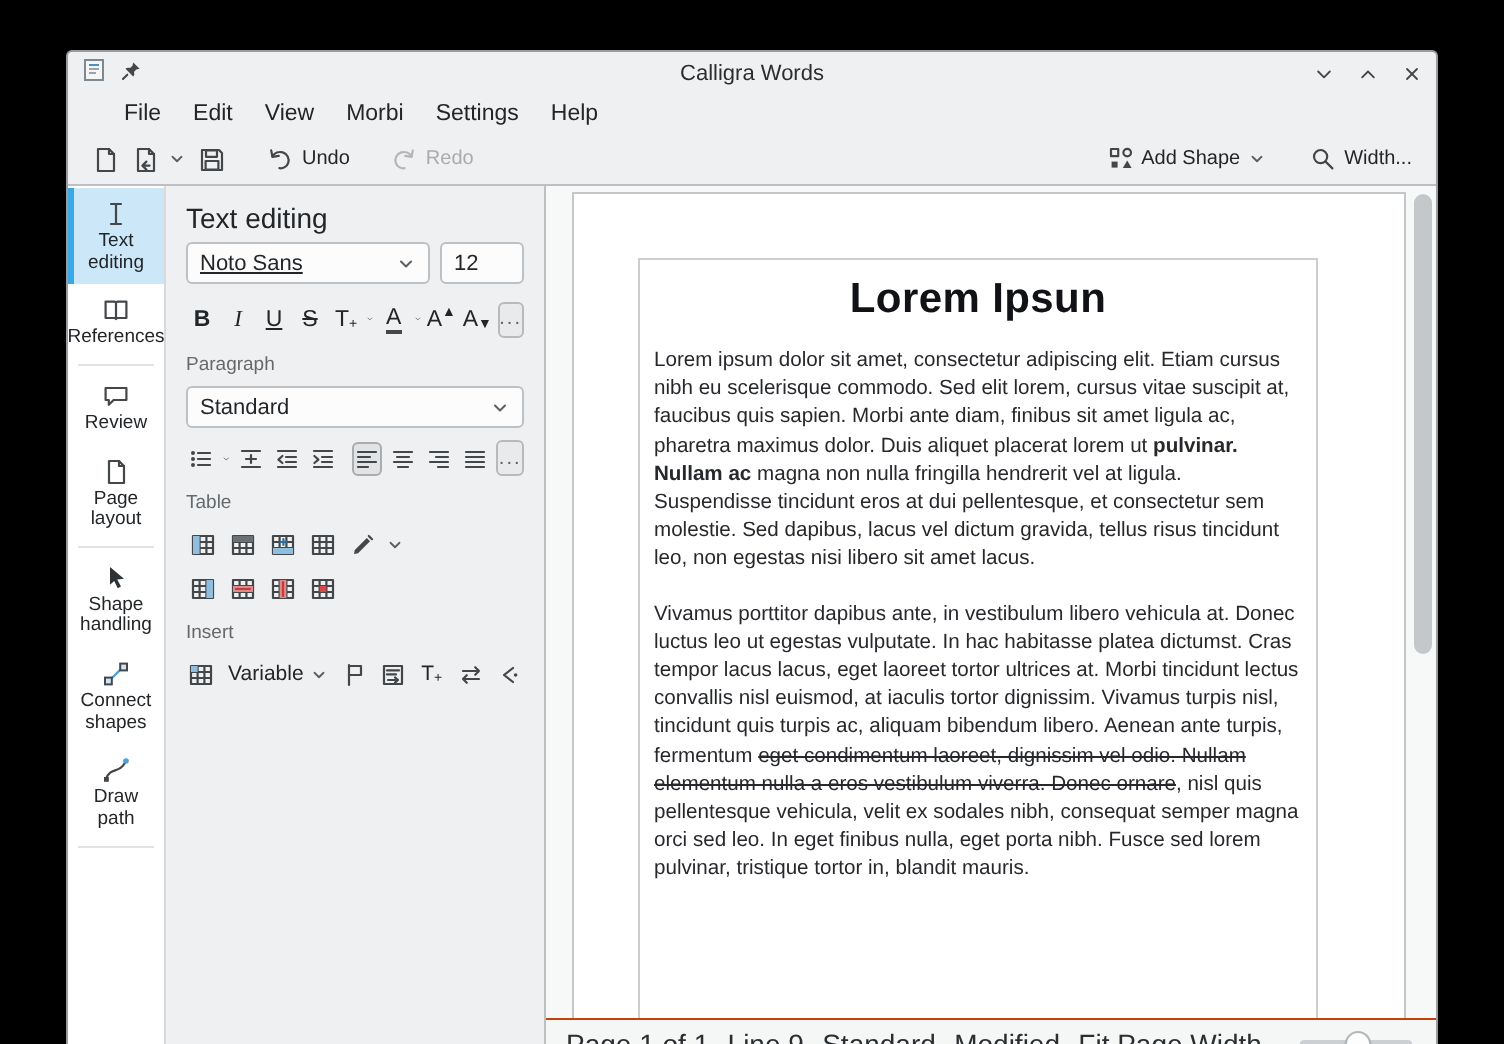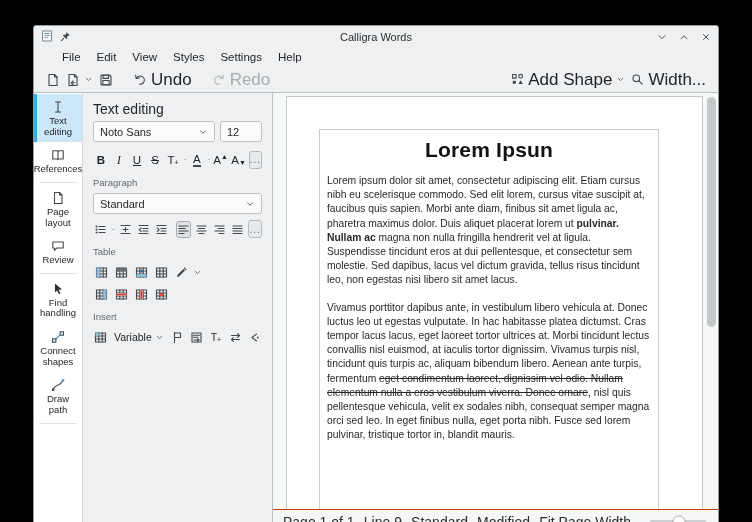--- a/index.html
+++ b/index.html
@@ -16,47 +16,47 @@
   .titlebar-title { position:absolute; left:0; right:0; text-align:center; font-size:11px; color:#2b2e30; }
   .titlebar-controls { margin-left:auto; display:flex; align-items:center; gap:12px; z-index:2; }
   .titlebar-controls svg { display:block; }
 
   
   .menubar { height:20px; display:flex; align-items:center; padding:0 20px; flex:0 0 auto; }
   .menu-item { padding:2px 8px; font-size:11.5px; color:#232629; border-radius:2px; cursor:default; }
 
   
   .toolbar { height:25px; display:flex; align-items:center; padding:0 9px; flex:0 0 auto; }
-  .tbtn { display:flex; align-items:center; gap:4px; padding:2px 3px; border-radius:3px; font-size:17px; }
+  .tbtn { display:flex; align-items:center; gap:4px; padding:2px 3px; border-radius:3px; font-size:10px; }
   .tbtn svg { display:block; }
   .tbtn.disabled { color:#a9acae; }
   .tbtn.disabled svg { stroke:#b4b7b9; }
   .tb-sep { width:14px; }
-  .toolbar-right { margin-left:auto; display:flex; align-items:center; }
+  .toolbar-right { margin-left:auto; display:flex; align-items:center; gap:16px; }
 
   
   .main { flex:1; display:flex; border-top:1px solid #bcc0c2; min-height:0; }
 
   
   .tool-strip { width:49px; background:#ffffff; border-right:1px solid #d7d9db; display:flex; flex-direction:column; padding-top:1px; flex:0 0 auto; }
   .tool-item { display:flex; flex-direction:column; align-items:center; gap:2px; padding:6px 1px 5px;
                font-size:9.5px; line-height:1.12; text-align:center; color:#232629; border-left:3px solid transparent; border-right:3px solid transparent; }
   .tool-item svg { display:block; }
   .tool-item.selected { background:#cbe7f8; border-left:3px solid #38a8e6; }
   .tool-divider { height:1px; background:#e0e2e4; margin:2px 5px; }
 
   
   .panel { width:190px; background:#eff0f1; border-right:1px solid #bcc0c2; padding:8px 10px 0; flex:0 0 auto; overflow:hidden; }
   .panel-title { font-size:14px; color:#232629; margin-bottom:4px; }
   .section-label { font-size:9.5px; color:#65696c; margin:7px 0 5px; }
   .select { height:21px; background:#fcfcfc; border:1px solid #bdc1c4; border-radius:3px;
             display:flex; align-items:center; justify-content:space-between; padding:0 6px; font-size:11px; margin-bottom:5px; }
   .select .chev { flex:0 0 auto; margin-left:4px; }
   .font-row { display:flex; gap:5px; }
-  .font-row .select.font { flex:1; }
+  .font-row .select.font { flex:1;text-decoration:underline; }
   .font-row .select.size { width:42px;gap:45px; }
 
   .fmt-row { display:flex; align-items:center; gap:2px; height:21px; margin:2px 0 1px; }
   .fmt { min-width:16px; height:18px; display:flex; align-items:center; justify-content:center;
          font-size:11.5px; color:#232629; font-family:"Liberation Serif",serif; }
   .fmt.sans { font-family:"Liberation Sans",sans-serif; }
   .fmt .sub { font-size:7px; margin-top:5px; }
   .fmt .sup { font-size:7px; margin-bottom:6px; }
   .more-btn { margin-left:auto; width:27px; height:18px; border:1px solid #b7babd; border-radius:3px;
               background:#e9eaeb; color:#5f6366; font-size:10px; display:flex; align-items:center; justify-content:center; letter-spacing:1px; }
@@ -176,21 +176,21 @@
             <line x1="9" y1="3" x2="3" y2="9"></line>
           </svg>
         </span>
     </div>
   </div>
 
   <div class="menubar">
     <span class="menu-item">File</span>
     <span class="menu-item">Edit</span>
     <span class="menu-item">View</span>
-    <span class="menu-item">Styles</span>
+    <span class="menu-item">Morbi</span>
     <span class="menu-item">Settings</span>
     <span class="menu-item">Help</span>
   </div>
 
   <div class="toolbar">
     <span class="tbtn">
       <svg class="ic" width="14" height="14" viewBox="0 0 14 14">
           <path d="M3 1.5 h5.5 l2.5 2.5 v8.5 h-8 z"></path>
           <path d="M8.5 1.5 v2.5 h2.5"></path>
         </svg>
@@ -263,37 +263,37 @@
       <div class="tool-item">
         <svg class="ic" width="14" height="14" viewBox="0 0 14 14">
             <path d="M1.8 2.8 h4.4 a.9.9 0 0 1 .8.5 a.9.9 0 0 1 .8-.5 h4.4 v8.2 h-4.4 a.9.9 0 0 0-.8.5 a.9.9 0 0 0-.8-.5 h-4.4 z"></path>
             <line x1="7" y1="3.3" x2="7" y2="10.8"></line>
           </svg>
         <span>References</span>
       </div>
       <div class="tool-divider"></div>
       <div class="tool-item">
         <svg class="ic" width="14" height="14" viewBox="0 0 14 14">
+            <path d="M1.8 3 h10.4 v6 h-6.4 l-2.4 2.4 v-2.4 h-1.6 z"></path>
+          </svg>
+        <span>Review</span>
+      </div>
+      <div class="tool-item">
+        <svg class="ic" width="14" height="14" viewBox="0 0 14 14">
             <path d="M3.5 1.5 h5 l2.5 2.5 v8.5 h-7.5 z"></path>
             <path d="M8.5 1.5 v2.5 h2.5"></path>
           </svg>
         <span>Page layout</span>
-      </div>
-      <div class="tool-item">
-        <svg class="ic" width="14" height="14" viewBox="0 0 14 14">
-            <path d="M1.8 3 h10.4 v6 h-6.4 l-2.4 2.4 v-2.4 h-1.6 z"></path>
-          </svg>
-        <span>Review</span>
       </div>
       <div class="tool-divider"></div>
       <div class="tool-item">
         <svg width="14" height="14" viewBox="0 0 14 14">
             <path d="M4 1.5 L11 7.4 L7.6 7.7 L9.5 11.3 L7.9 12.1 L6.1 8.5 L4 10.4 Z" fill="#2f3336"></path>
           </svg>
-        <span>Find handling</span>
+        <span>Shape handling</span>
       </div>
       <div class="tool-item">
         <svg width="14" height="14" viewBox="0 0 14 14">
             <line x1="3.5" y1="10.5" x2="10.5" y2="3.5" stroke="#4d9fd6" stroke-width="1.2"></line>
             <rect x="1.5" y="8.8" width="3.4" height="3.4" fill="#cfe5f4" stroke="#43474a" stroke-width="1"></rect>
             <rect x="9.1" y="1.8" width="3.4" height="3.4" fill="#cfe5f4" stroke="#43474a" stroke-width="1"></rect>
           </svg>
         <span>Connect shapes</span>
       </div>
       <div class="tool-item">

